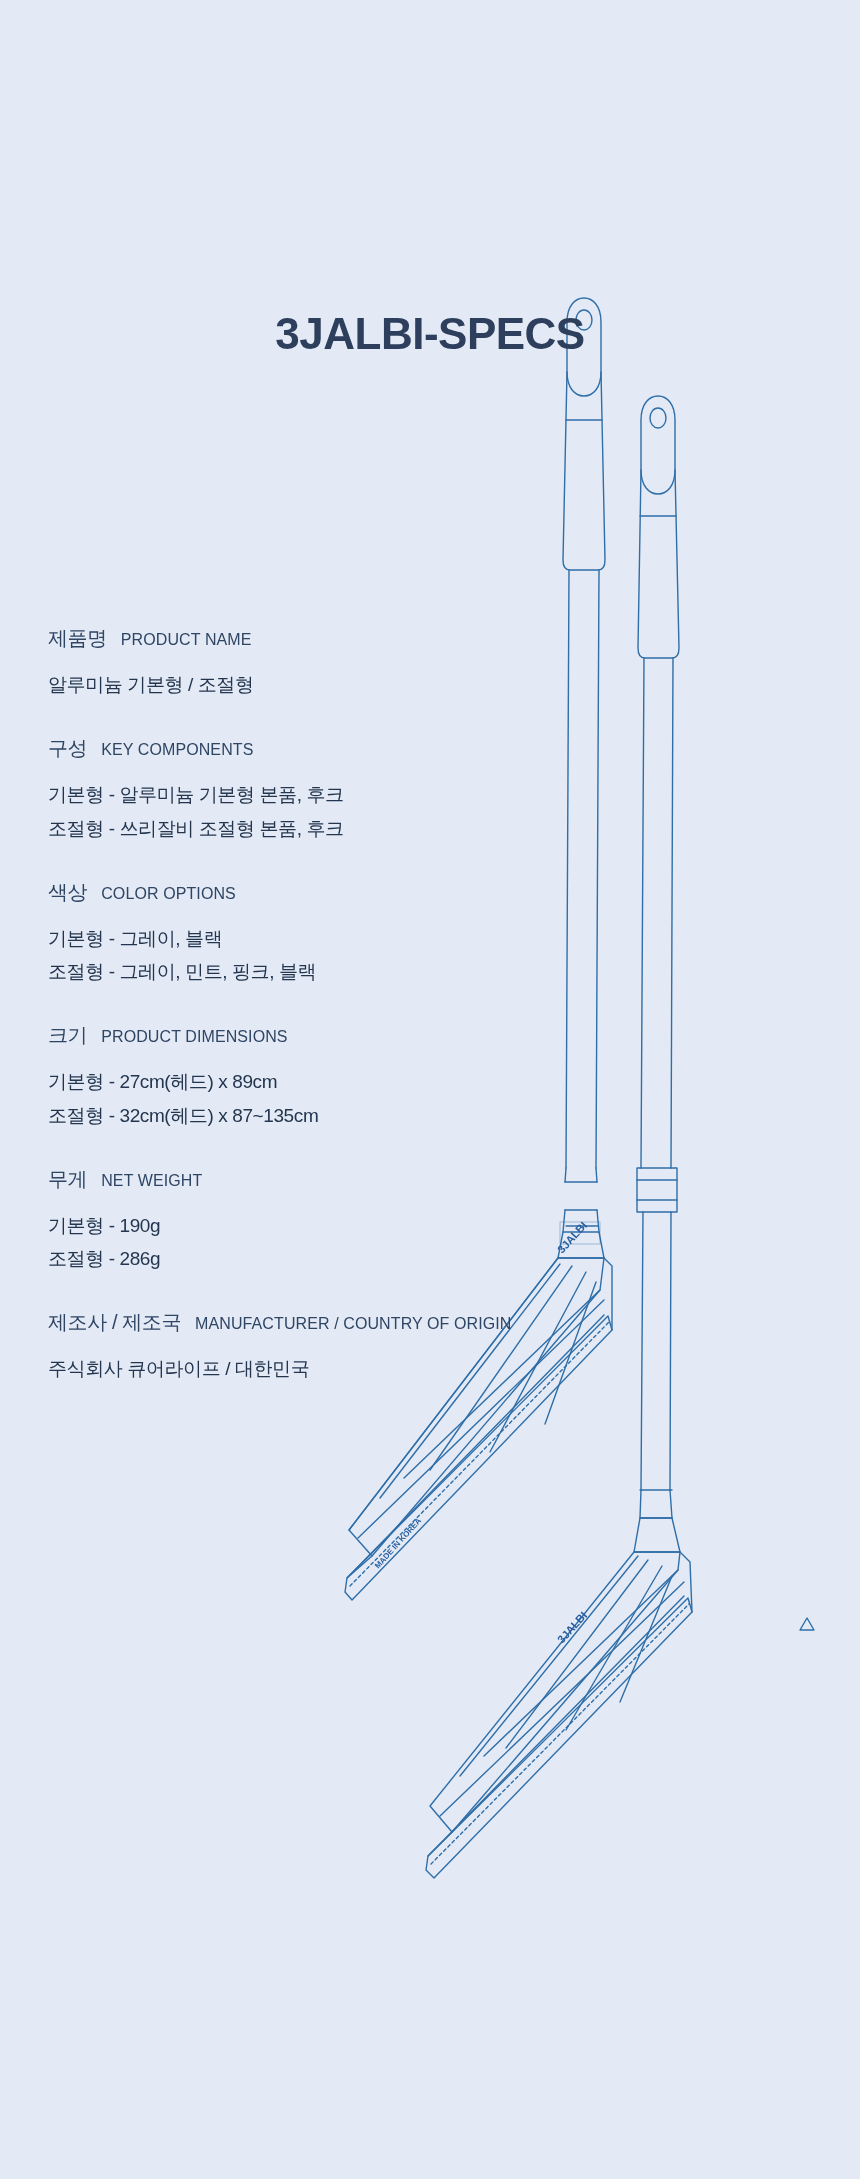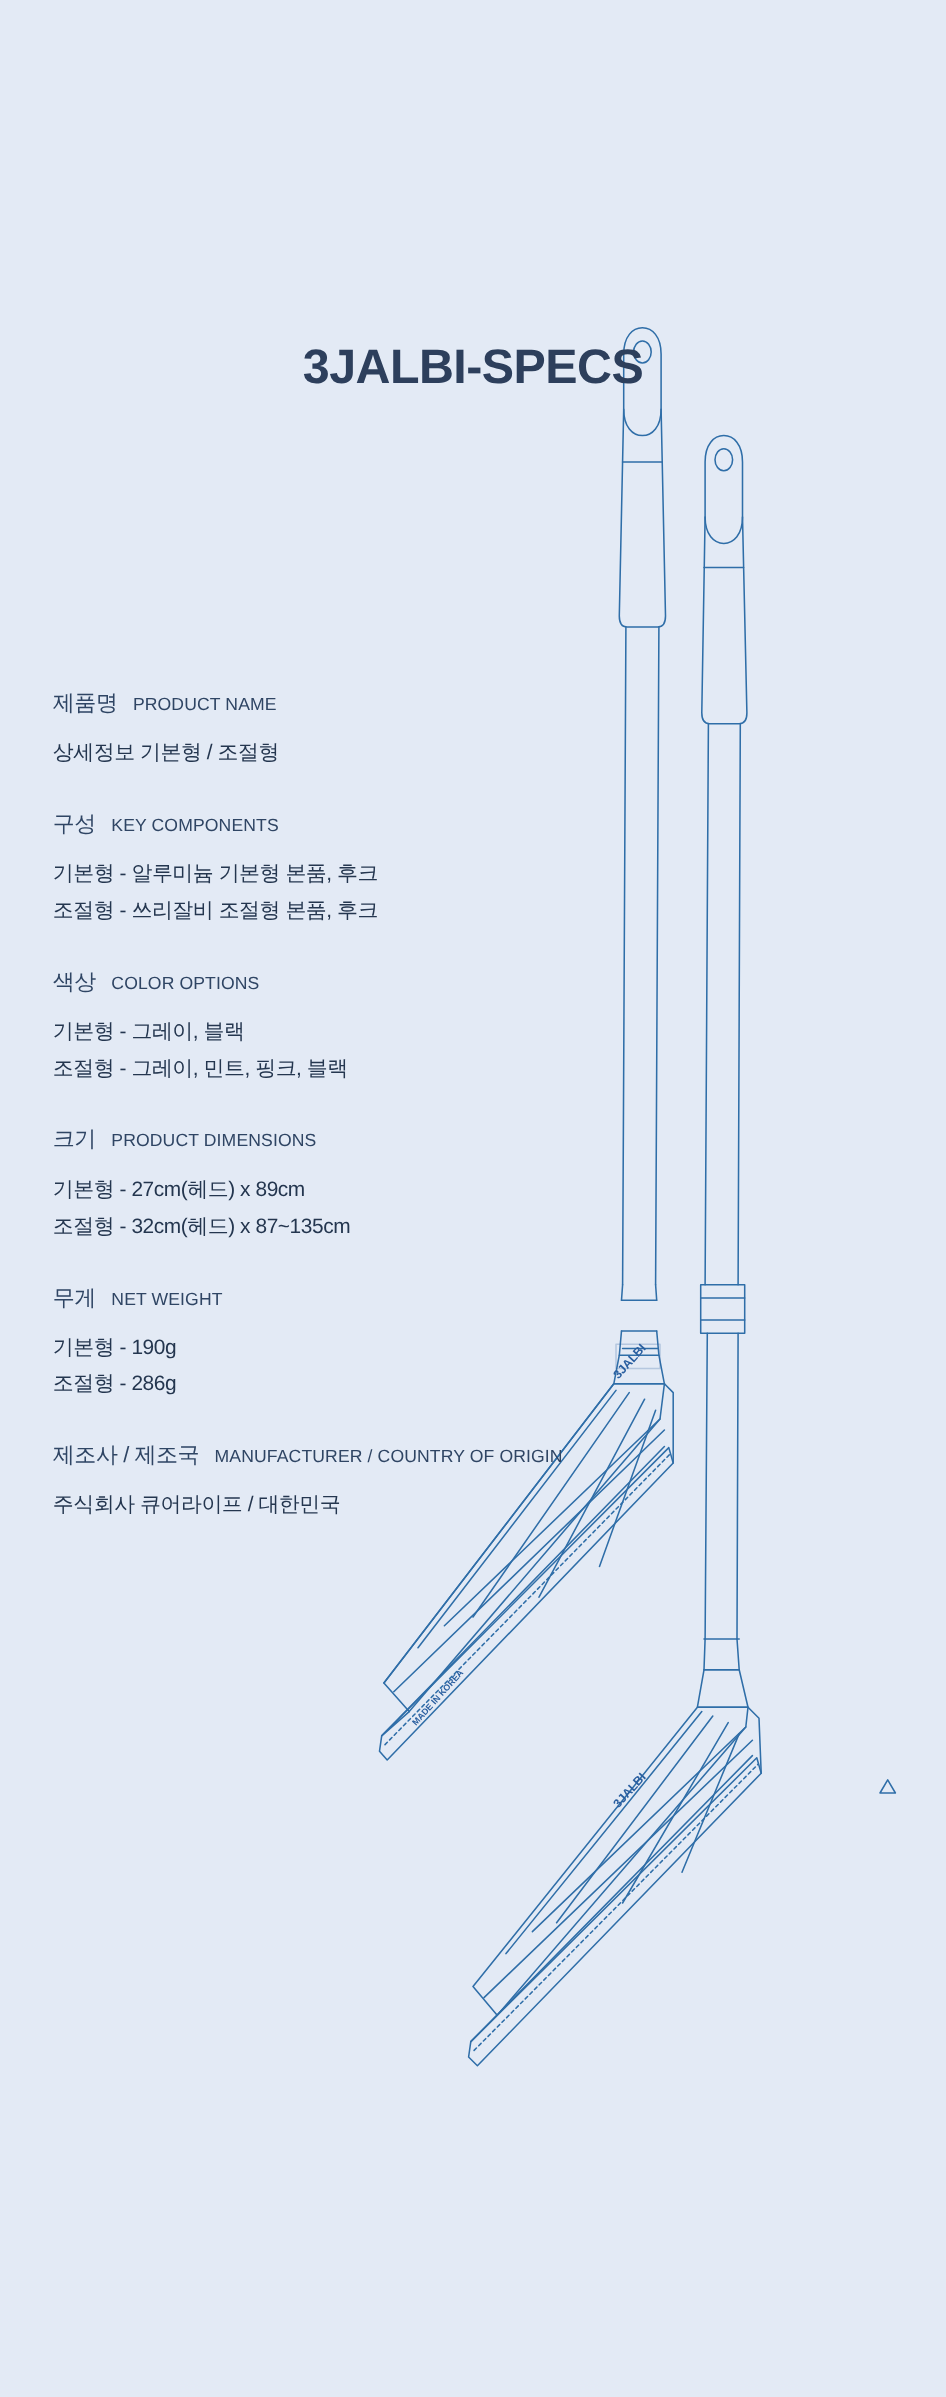--- a/index.html
+++ b/index.html
@@ -191,21 +191,21 @@
     <h1 class="title">3JALBI-SPECS</h1>
   </div>
 
   <div class="specs">
 
     <div class="spec-block">
       <div class="spec-head">
         <span class="ko">제품명</span>
         <span class="en">PRODUCT NAME</span>
       </div>
-      <div class="spec-line">상세정보 기본형 / 조절형</div>
+      <div class="spec-line">알루미늄 기본형 / 조절형</div>
     </div>
 
     <div class="spec-block">
       <div class="spec-head">
         <span class="ko">구성</span>
         <span class="en">KEY COMPONENTS</span>
       </div>
       <div class="spec-line">기본형 - 알루미늄 기본형 본품, 후크</div>
       <div class="spec-line">조절형 - 쓰리잘비 조절형 본품, 후크</div>
     </div>

